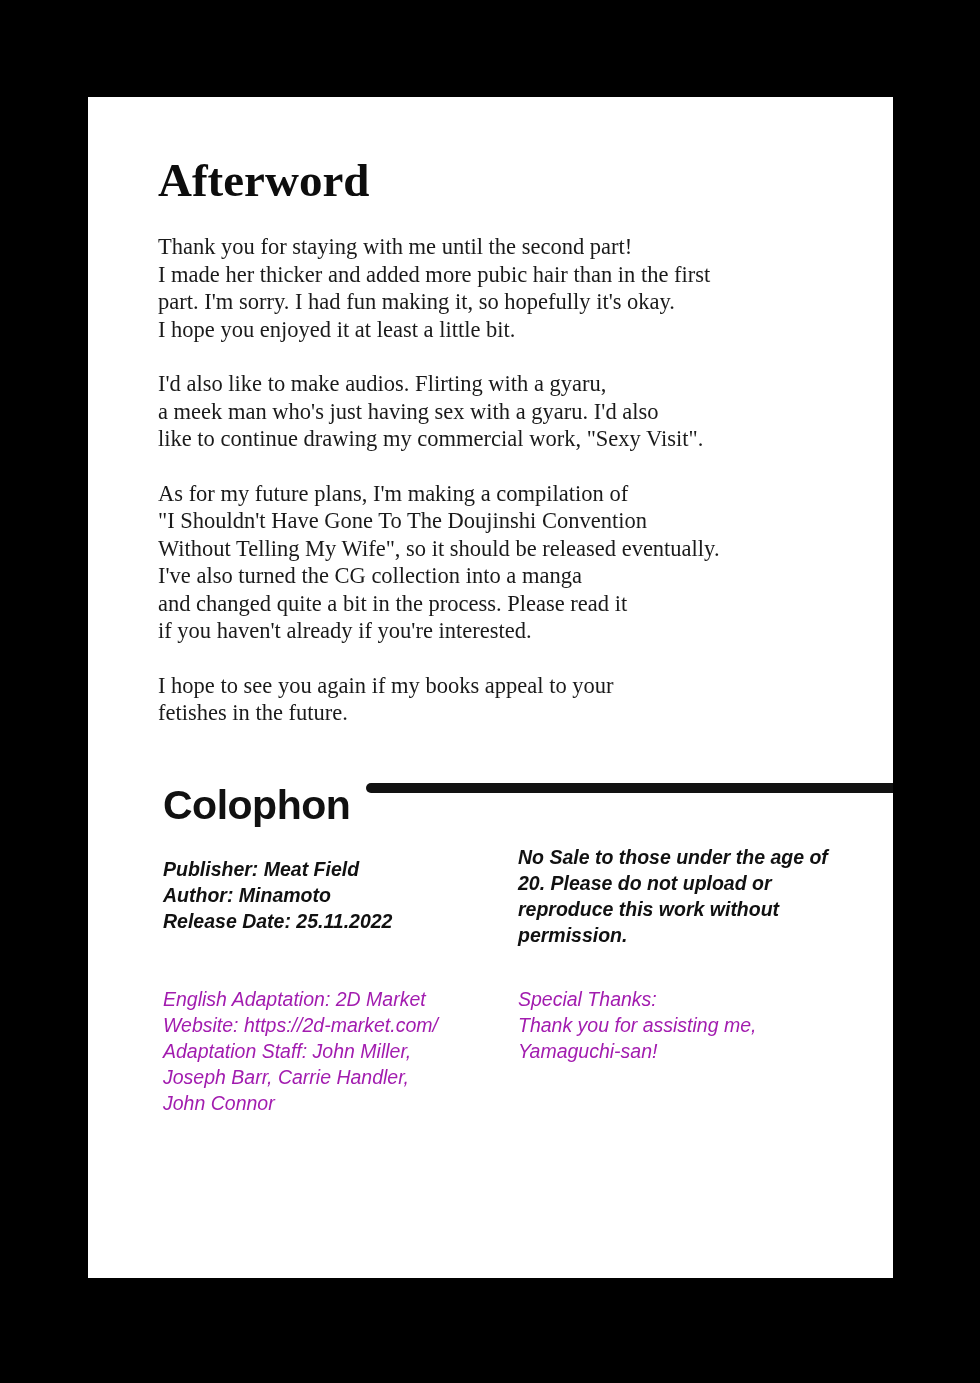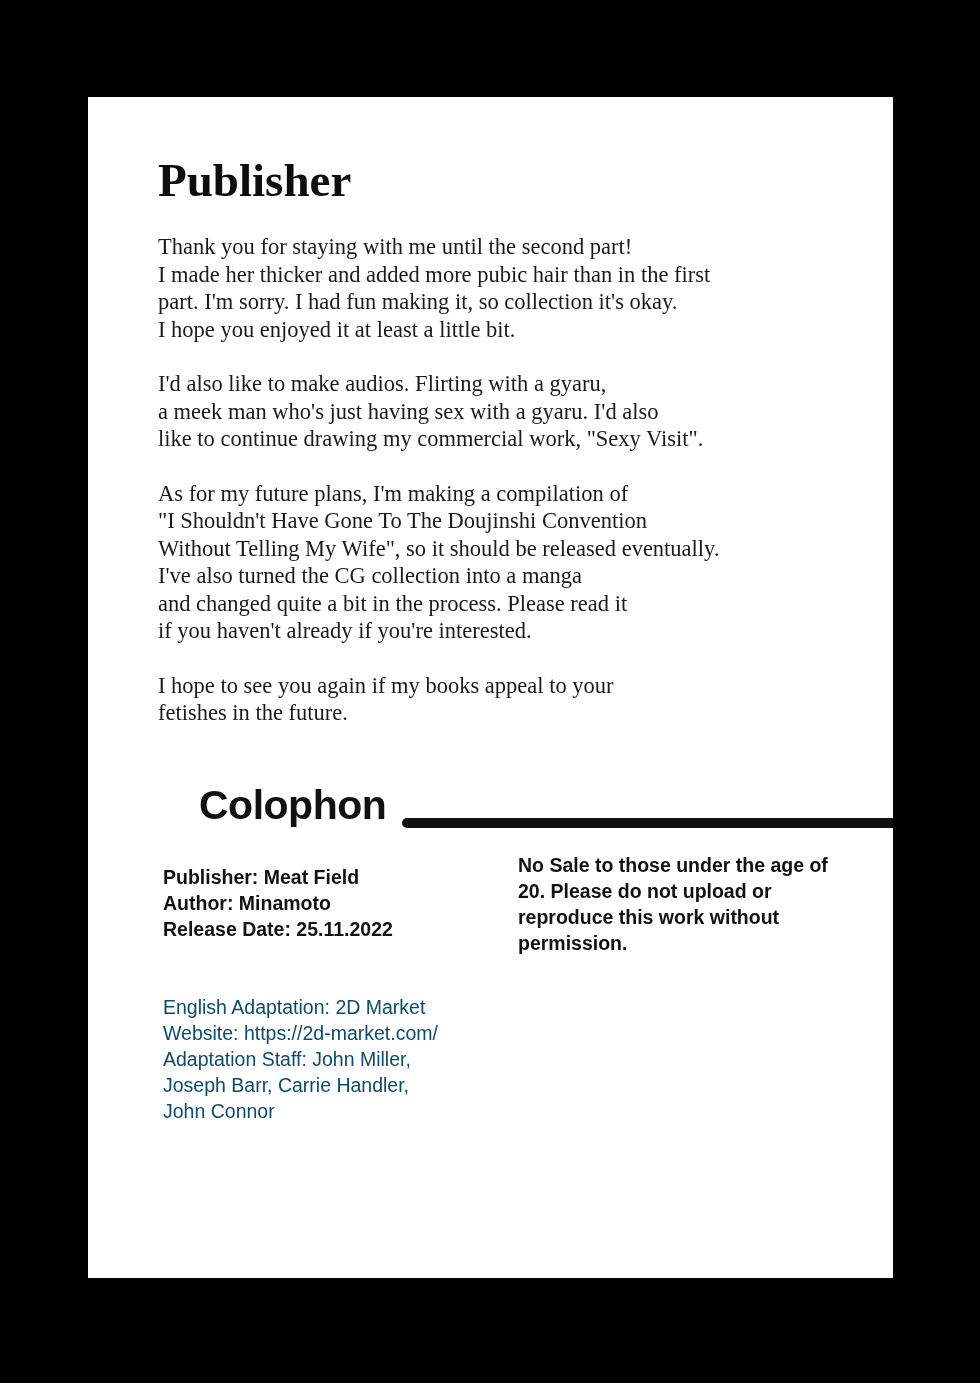--- a/index.html
+++ b/index.html
@@ -45,25 +45,24 @@
   .serif-para {
     font-family: "Liberation Serif", serif;
     font-size: 22.5px;
     line-height: 27.5px;
     color: #1a1a1a;
     margin: 0 0 27px 0;
     white-space: pre-line;
   }
   .colophon-heading-row {
     display: flex;
-    align-items: flex-end;
+    align-items: flex-start;
     margin-top: 56px;
     margin-right: -70px; 
     padding-left: 5px;
-    margin-left: 36px;
   }
   .colophon-title {
     font-family: "Liberation Sans", sans-serif;
     font-weight: 700;
     font-size: 41px;
     line-height: 1.1;
     color: #111111;
     margin: 0;
     letter-spacing: -0.5px;
   }
@@ -71,49 +70,50 @@
     flex: 1;
     height: 10px;
     background: #111111;
     margin-left: 16px;
     border-radius: 5px 0 0 5px;
   }
   .colophon-grid {
     display: grid;
     grid-template-columns: 355px 1fr;
     padding-left: 5px;
-    margin-top: 24px;
+    margin-top: 16px;
     margin-right: -45px; 
+    font-style: italic;
   }
   .sans-block {
     font-family: "Liberation Sans", sans-serif;
     font-size: 19.5px;
     line-height: 26px;
     color: #111111;
     margin: 0;
     white-space: pre-line;
   }
   .semi { font-weight: 600; }
-  .light { font-weight: 400; color: #0c4a6e; }
+  .light { font-weight: 400; color: #a21caf; }
   .col p + p { margin-top: 28px; }
   .shift-down { margin-top: 12px; }
   .bottom-row { margin-top: 38px; }
 </style>
 </head>
 <body>
 
 <div class="canvas">
   <div class="paper">
     <div class="inner">
 
-      <h1 class="afterword-title">Publisher</h1>
+      <h1 class="afterword-title">Afterword</h1>
 
       <p class="serif-para">Thank you for staying with me until the second part!
 I made her thicker and added more pubic hair than in the first
-part. I'm sorry. I had fun making it, so collection it's okay.
+part. I'm sorry. I had fun making it, so hopefully it's okay.
 I hope you enjoyed it at least a little bit.</p>
 
       <p class="serif-para">I'd also like to make audios. Flirting with a gyaru,
 a meek man who's just having sex with a gyaru. I'd also
 like to continue drawing my commercial work, "Sexy Visit".</p>
 
       <p class="serif-para">As for my future plans, I'm making a compilation of
 "I Shouldn't Have Gone To The Doujinshi Convention
 Without Telling My Wife", so it should be released eventually.
 I've also turned the CG collection into a manga
@@ -144,18 +144,23 @@
         </div>
 
         <div class="col bottom-row">
           <p class="sans-block light">English Adaptation: 2D Market
 Website: https://2d-market.com/
 Adaptation Staff: John Miller,
 Joseph Barr, Carrie Handler,
 John Connor</p>
         </div>
 
+        <div class="col bottom-row">
+          <p class="sans-block light">Special Thanks:
+Thank you for assisting me,
+Yamaguchi-san!</p>
+        </div>
 
       </div>
 
     </div>
   </div>
 </div>
 
 </body></html>

